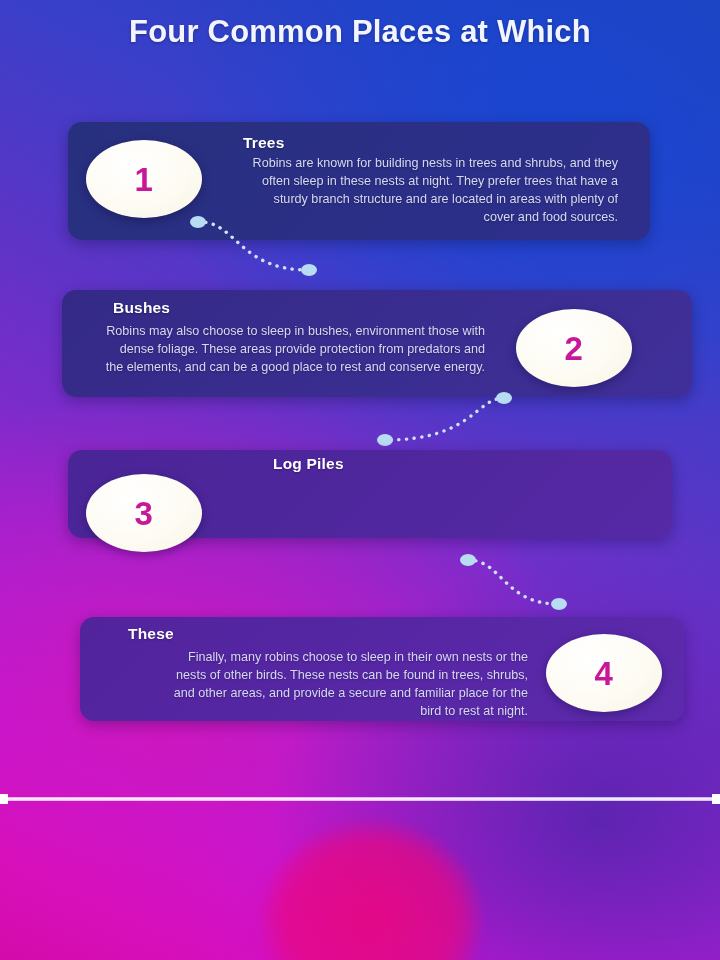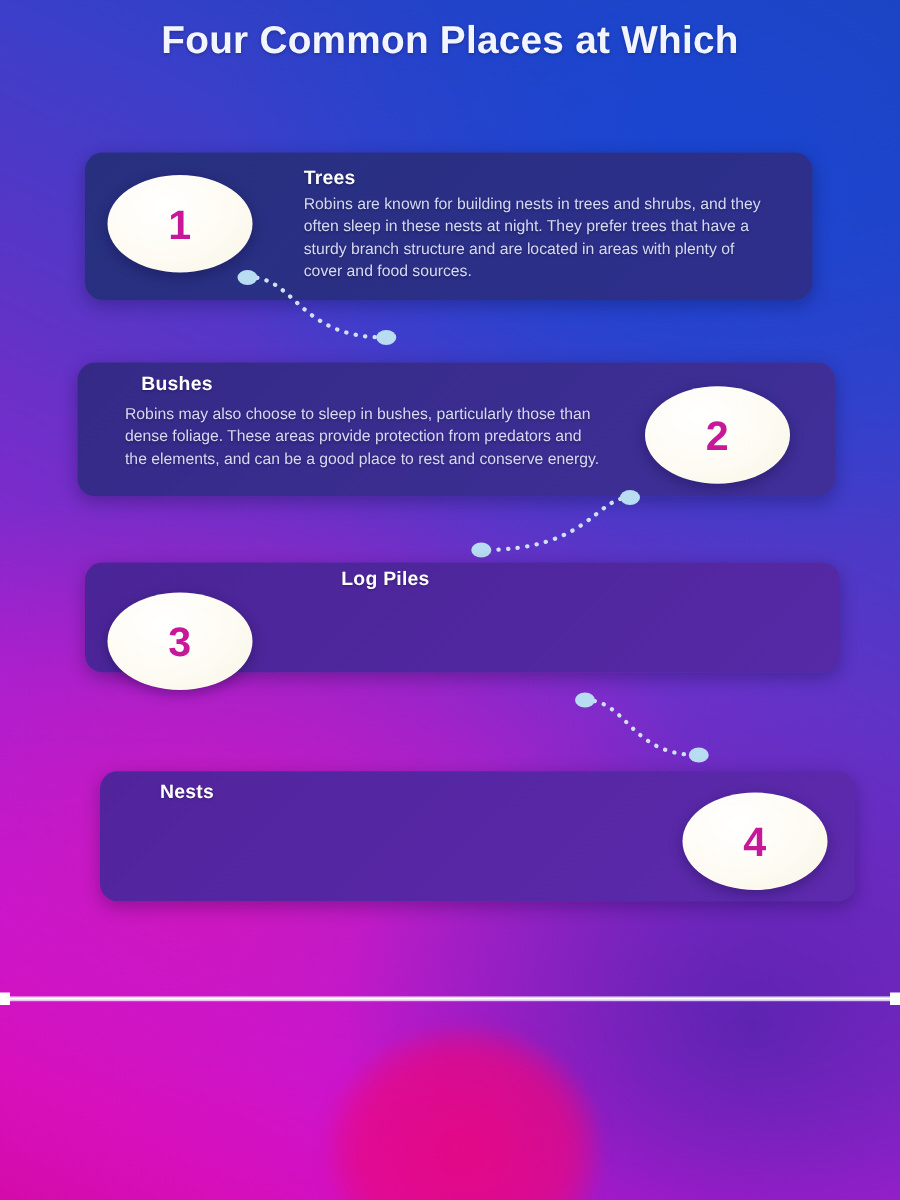--- a/index.html
+++ b/index.html
@@ -78,36 +78,38 @@
     border-radius: 14px;
     box-shadow: 0 4px 14px rgba(10,5,45,0.30);
   }
   .card-1 {
     left: 68px; top: 122px; width: 582px; height: 118px;
     background: linear-gradient(135deg, #27307e 0%, #2b2f86 55%, #2e2f8c 100%);
   }
   .card-2 {
     left: 62px; top: 290px; width: 606px; height: 107px;
     background: linear-gradient(135deg, #342a86 0%, #3a2d90 55%, #402f99 100%);
+    padding-left: 24px;
   }
   .card-3 {
     left: 68px; top: 450px; width: 604px; height: 88px;
     background: linear-gradient(135deg, #4a2597 0%, #50279e 55%, #5629a6 100%);
   }
   .card-4 {
     left: 80px; top: 617px; width: 604px; height: 104px;
     background: linear-gradient(135deg, #51249c 0%, #5727a5 55%, #5d2aad 100%);
   }
 
   .card-body {
     position: absolute;
     color: #d6d9f2;
     font-size: 12.6px;
     line-height: 1.44;
     text-shadow: 0 1px 2px rgba(0,0,0,0.28);
+    text-align: right;
   }
   .card-heading {
     position: absolute;
     color: #ffffff;
     font-size: 15.5px;
     font-weight: bold;
     letter-spacing: 0.2px;
     text-shadow: 0 1px 2px rgba(0,0,0,0.32);
   }
 
@@ -212,21 +214,21 @@
   </div>
 
   <svg class="connector" style="left:190px; top:212px;" width="140" height="70" viewBox="0 0 140 70">
     <path class="conn-path" d="M 8,10 C 46,8 48,58 118,58"></path>
     <ellipse class="conn-node" cx="8" cy="10" rx="8" ry="6"></ellipse>
     <ellipse class="conn-node" cx="119" cy="58" rx="8" ry="6"></ellipse>
   </svg>
 
   <div class="card card-2 c2">
     <div class="card-heading">Bushes</div>
-    <div class="card-body">Robins may also choose to sleep in bushes, particularly those than dense foliage. These areas provide protection from predators and the elements, and can be a good place to rest and conserve energy.</div>
+    <div class="card-body">Robins may also choose to sleep in bushes, environment those with dense foliage. These areas provide protection from predators and the elements, and can be a good place to rest and conserve energy.</div>
   </div>
   <div class="num-ellipse ell-2">
     <span>2</span>
   </div>
 
   <svg class="connector" style="left:372px; top:390px;" width="150" height="62" viewBox="0 0 150 62">
     <path class="conn-path" d="M 132,8 C 104,8 100,50 14,50"></path>
     <ellipse class="conn-node" cx="132" cy="8" rx="8" ry="6"></ellipse>
     <ellipse class="conn-node" cx="13" cy="50" rx="8" ry="6"></ellipse>
   </svg>
@@ -238,21 +240,22 @@
     <span>3</span>
   </div>
 
   <svg class="connector" style="left:458px; top:552px;" width="120" height="66" viewBox="0 0 120 66">
     <path class="conn-path" d="M 10,8 C 44,8 46,52 100,52"></path>
     <ellipse class="conn-node" cx="10" cy="8" rx="8" ry="6"></ellipse>
     <ellipse class="conn-node" cx="101" cy="52" rx="8" ry="6"></ellipse>
   </svg>
 
   <div class="card card-4 c4">
-    <div class="card-heading">Nests</div>
+    <div class="card-heading">These</div>
+    <div class="card-body">Finally, many robins choose to sleep in their own nests or the nests of other birds. These nests can be found in trees, shrubs, and other areas, and provide a secure and familiar place for the bird to rest at night.</div>
   </div>
   <div class="num-ellipse ell-4">
     <span>4</span>
   </div>
 
   <div class="divider-line"></div>
   <div class="divider-cap cap-left"></div>
   <div class="divider-cap cap-right"></div>
   <div class="bottom-blob"></div>
 

